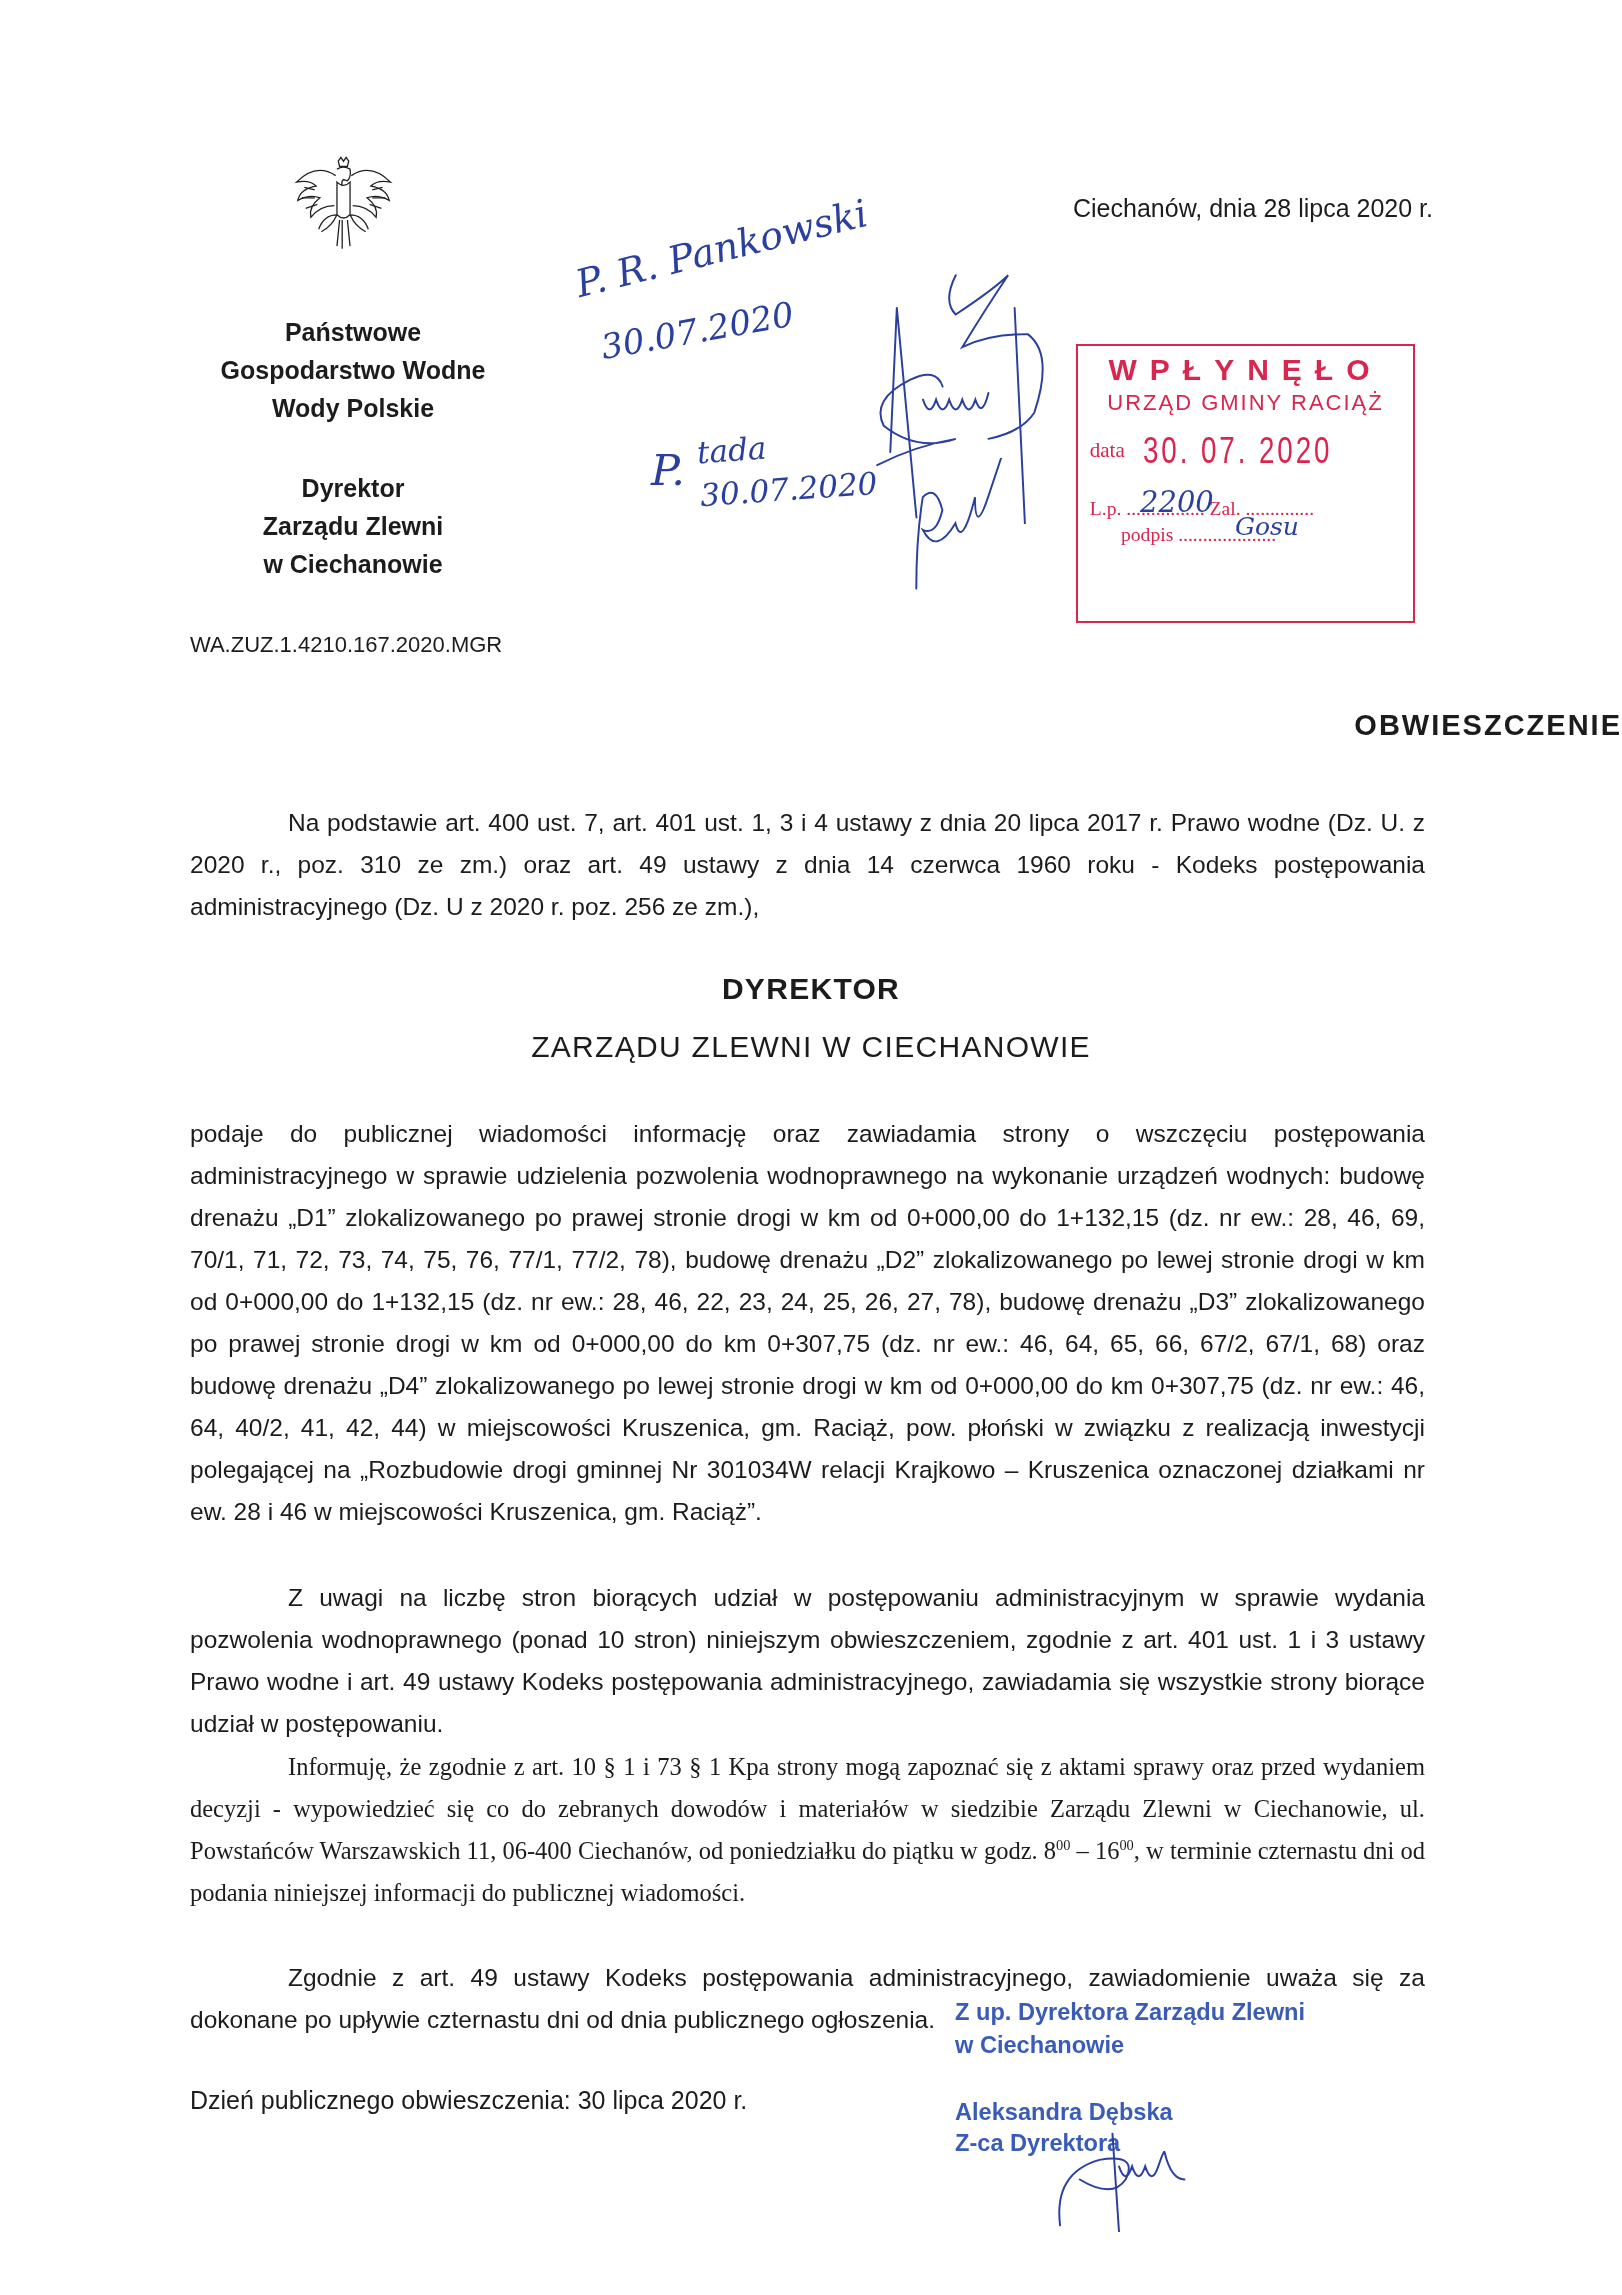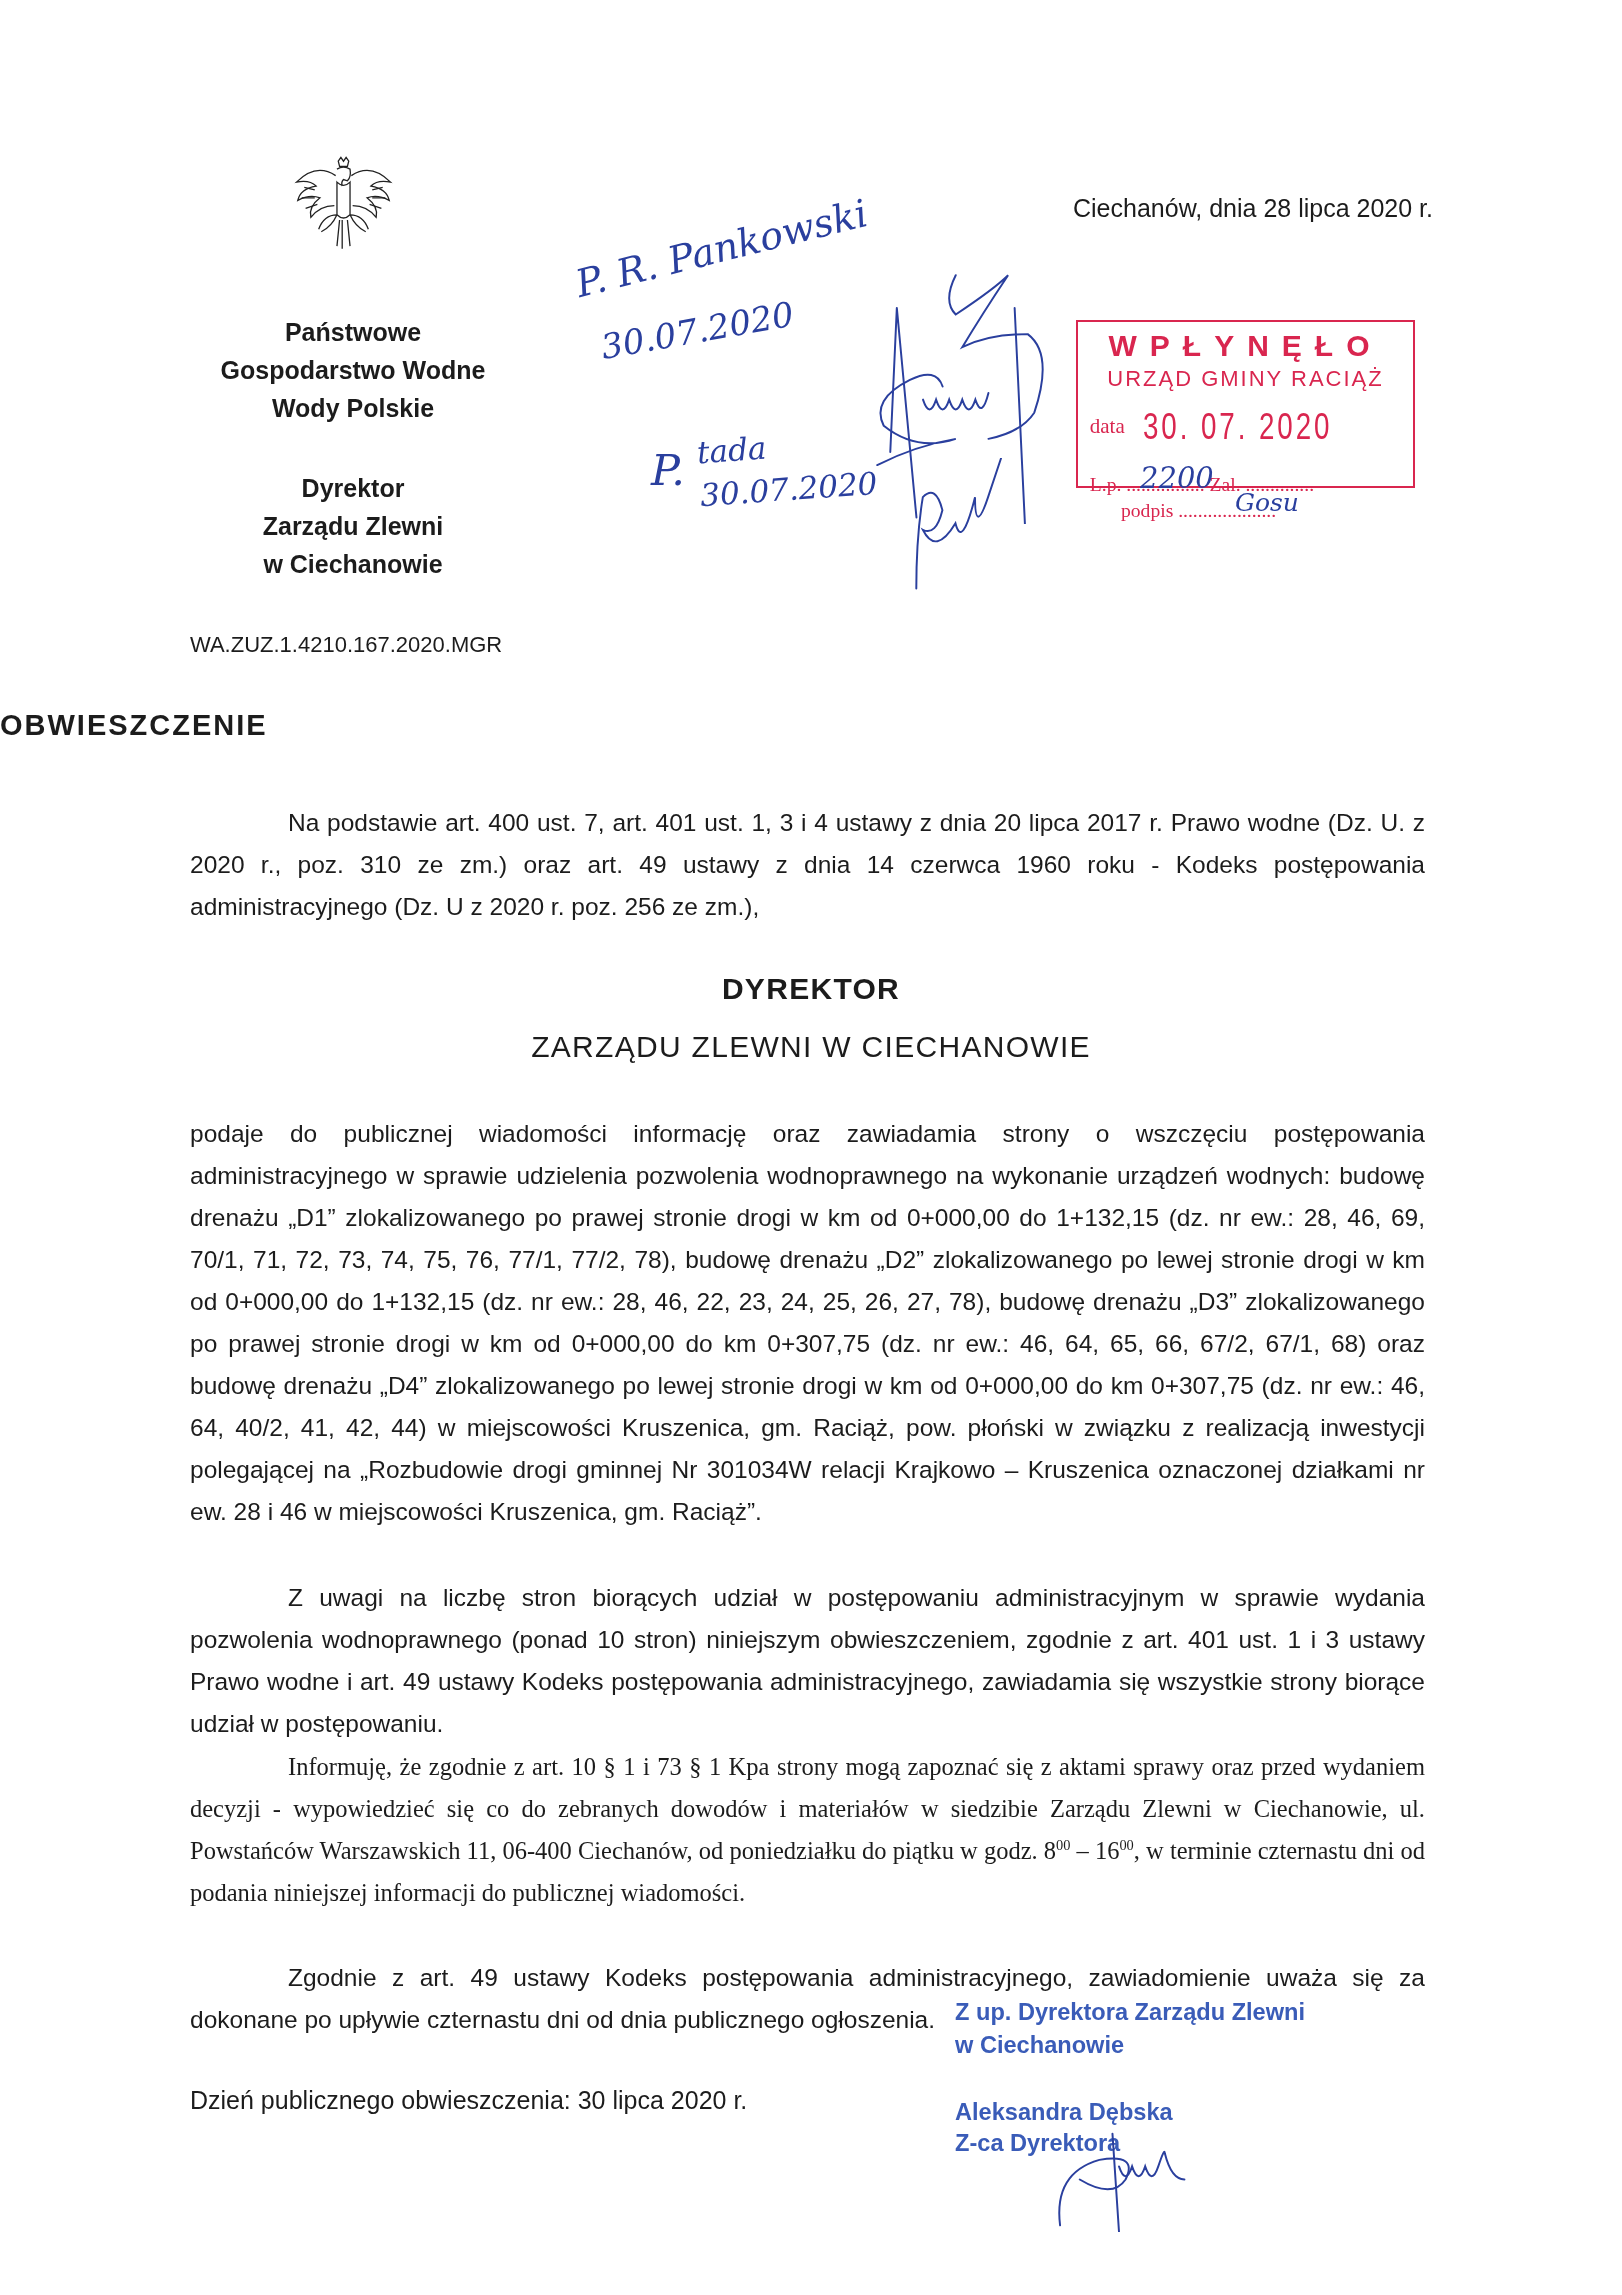--- a/index.html
+++ b/index.html
@@ -19,35 +19,35 @@
   .hand { font-family: "DejaVu Serif", serif; font-style: italic; color: #2a3f9e; white-space: nowrap; }
   #hw-1 { left: 582px; top: 262px; font-size: 38px; transform: rotate(-14deg); transform-origin: left bottom; }
   #hw-2 { left: 605px; top: 327px; font-size: 34px; transform: rotate(-10deg); transform-origin: left bottom; }
   #hw-3 { left: 651px; top: 445px; font-size: 43px; }
   #hw-4 { left: 697px; top: 432px; font-size: 31px; transform: rotate(-4deg); }
   #hw-5 { left: 700px; top: 471px; font-size: 31px; transform: rotate(-4deg); }
   #sig-top { left: 851px; top: 249px; width: 216px; height: 275px; }
   #sig-mid { left: 903px; top: 458px; width: 131px; height: 137px; }
 
   
-  #stamp { left: 1076px; top: 320px; width: 339px; height: 168px; border: 2.6px solid #d9264f; box-sizing: border-box;
+  #stamp { left: 1076px; top: 344px; width: 339px; height: 279px; border: 2.6px solid #d9264f; box-sizing: border-box;
            color: #d9264f; font-family: "Liberation Sans Narrow", "Liberation Sans", sans-serif; }
   #stamp .s1 { position: absolute; left: 0; right: 0; top: 6.5px; text-align: center; font-size: 30px; letter-spacing: 13px; font-weight: bold; }
   #stamp .s2 { position: absolute; left: 0; right: 0; top: 44px; text-align: center; font-size: 22px; letter-spacing: 2px; }
   #stamp .s3 { position: absolute; left: 11.8px; top: 92px; font-size: 21px; font-family: "Liberation Serif", serif; }
   #stamp .s3v { position: absolute; left: 65px; top: 84px; font-size: 37px; letter-spacing: 3.9px; transform: scaleX(0.75); transform-origin: left; }
   #stamp .s4 { position: absolute; left: 11.8px; top: 152px; font-size: 19.6px; font-family: "Liberation Serif", serif; white-space: nowrap; }
   #stamp .s5 { position: absolute; left: 43px; top: 178px; font-size: 19.6px; font-family: "Liberation Serif", serif; white-space: nowrap; }
   #stamp .hwv { position: absolute; color: #2a3f9e; font-family: "DejaVu Serif", serif; font-style: italic; }
   #stamp .lp-val { left: 62px; top: 139px; font-size: 29px; }
   #stamp .podpis-val { left: 141px; top: 166px; font-size: 25px; margin-left: 16px; }
 
   #ref-number { left: 190px; top: 632px; font-size: 22px; color: #1c1c1c; }
 
-  #doc-title { left: 0; width: 1622px; top: 709px; text-align: left; font-size: 29px; font-weight: bold; letter-spacing: 2px; color: #1c1c1c; }
+  #doc-title { left: 0; width: 1622px; top: 709px; text-align: right; font-size: 29px; font-weight: bold; letter-spacing: 2px; color: #1c1c1c; }
   #authority-1 { left: 0; width: 1622px; top: 972px; text-align: center; font-size: 30px; font-weight: bold; letter-spacing: 1.3px; color: #1c1c1c; }
   #authority-2 { left: 0; width: 1622px; top: 1030px; text-align: center; font-size: 30px; font-weight: normal; letter-spacing: 1.3px; color: #1c1c1c; }
 
   .para { left: 190px; width: 1235px; font-size: 24.5px; line-height: 42px; text-align: justify; color: #1c1c1c; }
   .indent { text-indent: 98px; }
   #legal-basis { top: 802px; }
   #para-main { top: 1113px; }
   #para-parties { top: 1577px; }
   #para-info { top: 1746px; font-family: Liberation Serif, serif; }
   #para-notice { top: 1957px; }

